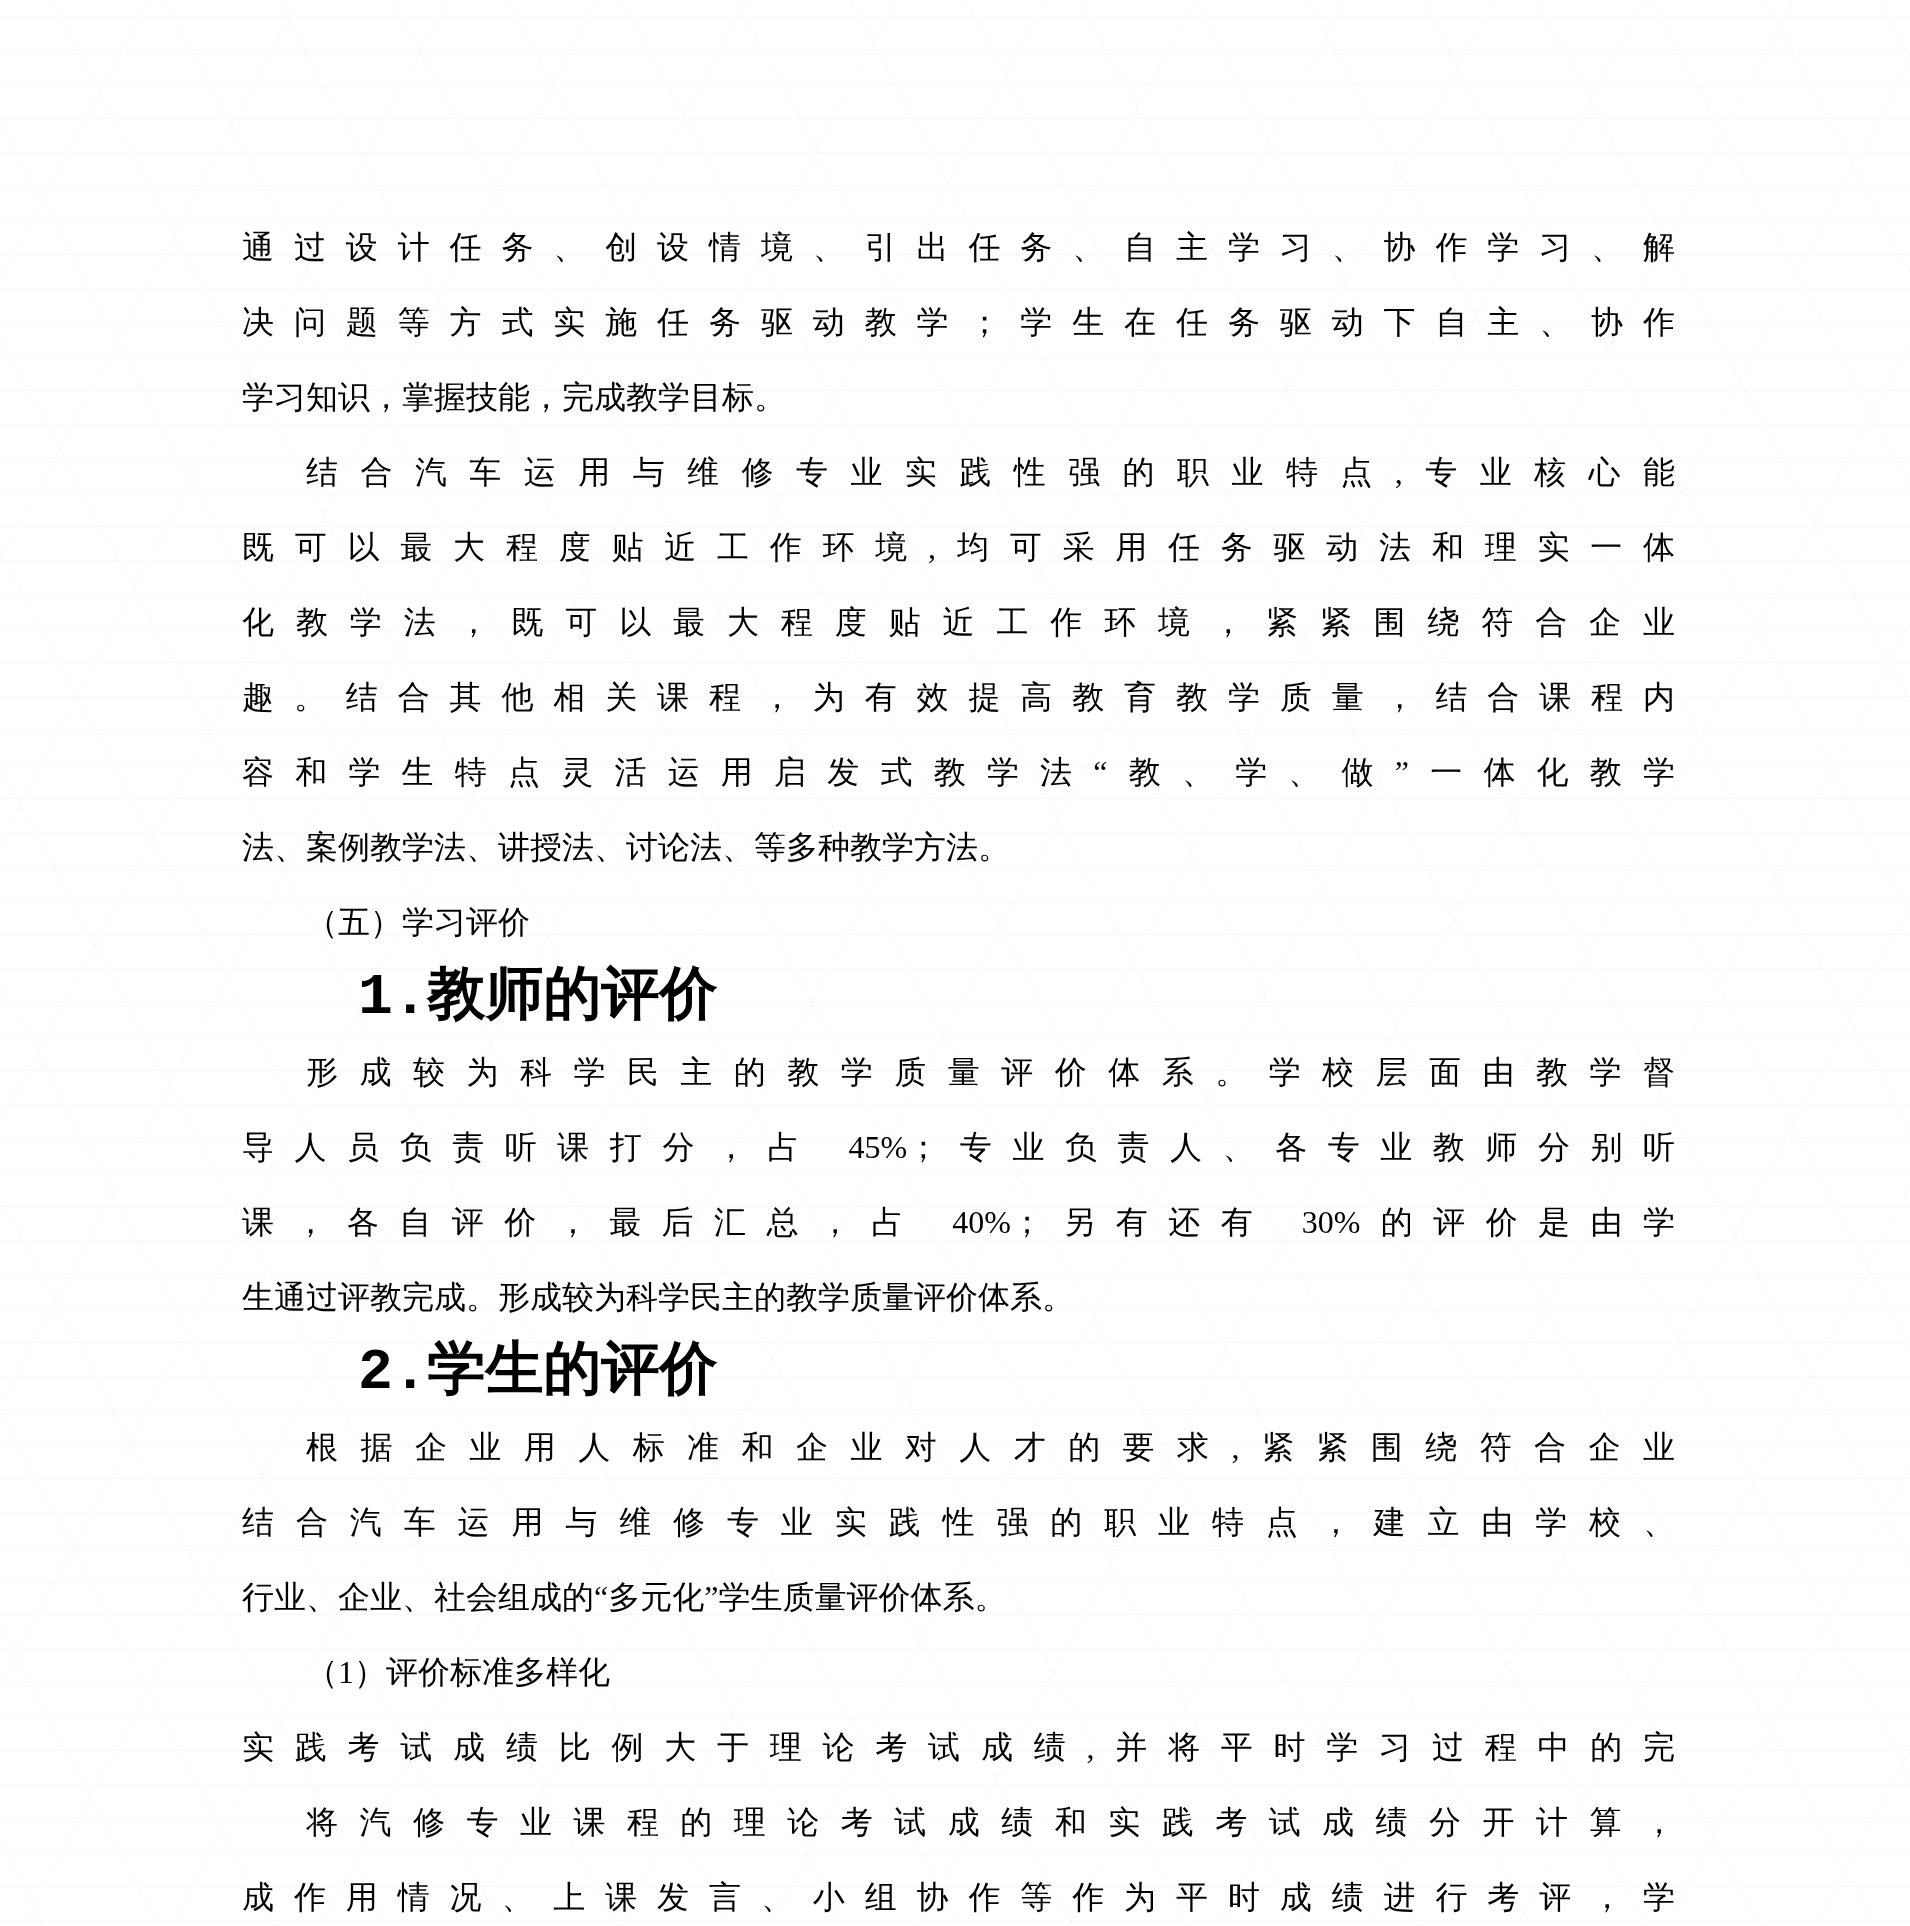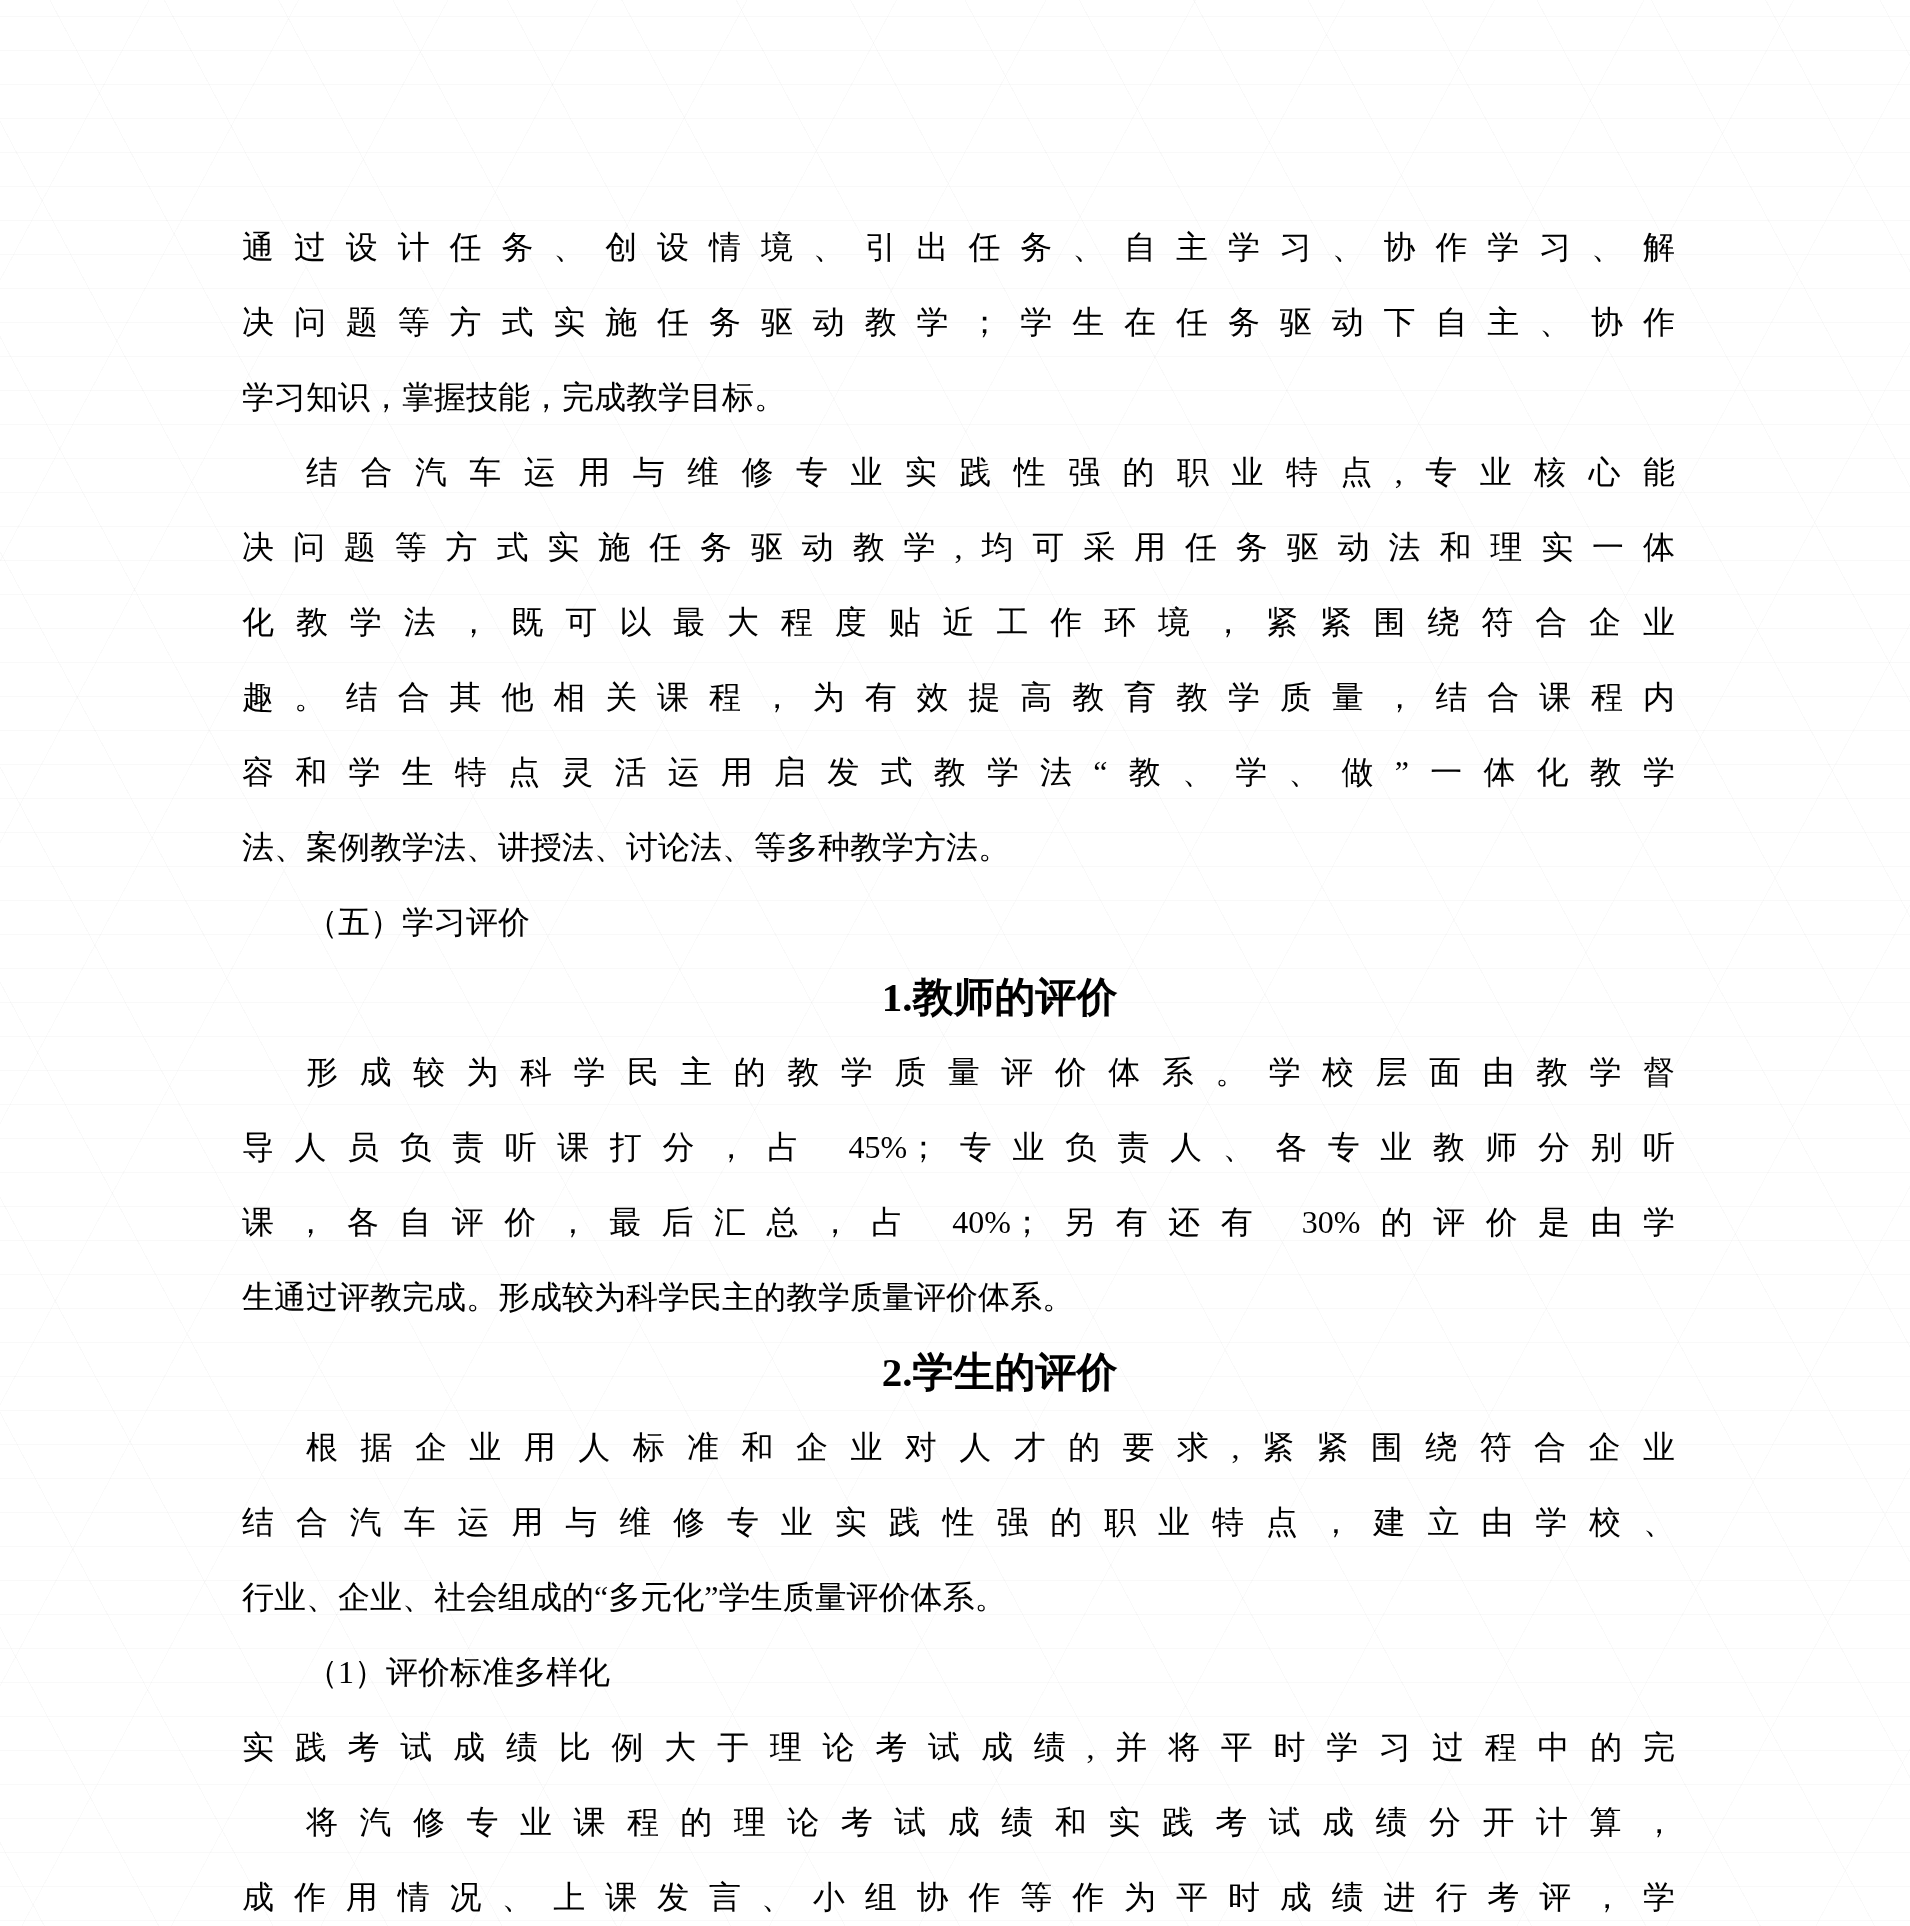--- a/index.html
+++ b/index.html
@@ -43,35 +43,34 @@
   .line.justify {
     text-align: justify;
     text-align-last: justify;
     text-justify: inter-ideograph;
   }
   .line.indent {
     text-indent: 2em;
   }
   .line.bold {
     font-weight: bold;
-    font-family: Liberation Serif, serif;
-    font-size: 41px;
-    text-align: center;
+    font-family: Liberation Mono, monospace;
+    font-size: 58px;
   }
 </style>
 </head>
 <body>
 
 <div class="page">
   <div class="body-text" id="text-body">
       <div class="line justify">通过设计任务、创设情境、引出任务、自主学习、协作学习、解</div>
       <div class="line justify">决问题等方式实施任务驱动教学；学生在任务驱动下自主、协作</div>
       <div class="line">学习知识，掌握技能，完成教学目标。</div>
       <div class="line justify indent">结合汽车运用与维修专业实践性强的职业特点,专业核心能</div>
-      <div class="line justify">决问题等方式实施任务驱动教学,均可采用任务驱动法和理实一体</div>
+      <div class="line justify">既可以最大程度贴近工作环境,均可采用任务驱动法和理实一体</div>
       <div class="line justify">化教学法，既可以最大程度贴近工作环境，紧紧围绕符合企业</div>
       <div class="line justify">趣。结合其他相关课程，为有效提高教育教学质量，结合课程内</div>
       <div class="line justify">容和学生特点灵活运用启发式教学法“教、学、做”一体化教学</div>
       <div class="line">法、案例教学法、讲授法、讨论法、等多种教学方法。</div>
       <div class="line indent">（五）学习评价</div>
       <div class="line indent bold">1.教师的评价</div>
       <div class="line justify indent">形成较为科学民主的教学质量评价体系。学校层面由教学督</div>
       <div class="line justify">导人员负责听课打分，占 45%；专业负责人、各专业教师分别听</div>
       <div class="line justify">课，各自评价，最后汇总，占 40%；另有还有 30%的评价是由学</div>
       <div class="line">生通过评教完成。形成较为科学民主的教学质量评价体系。</div>

